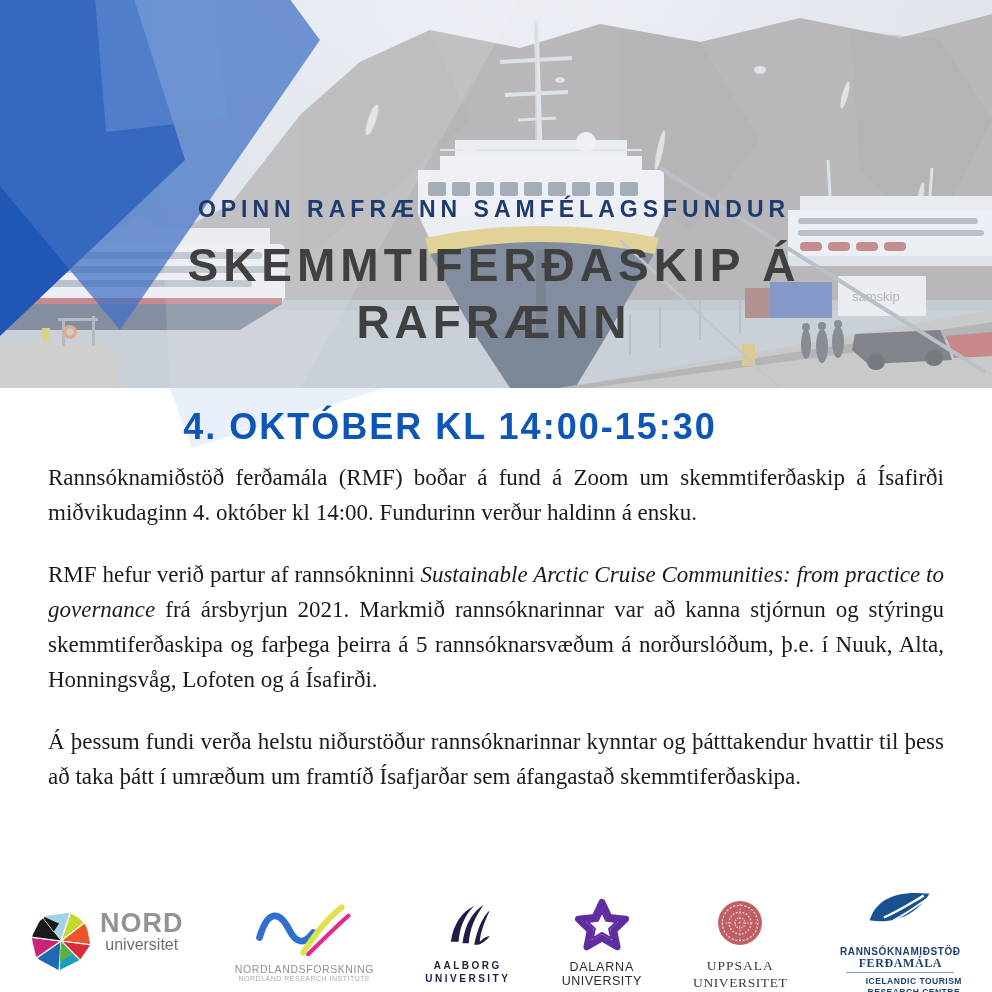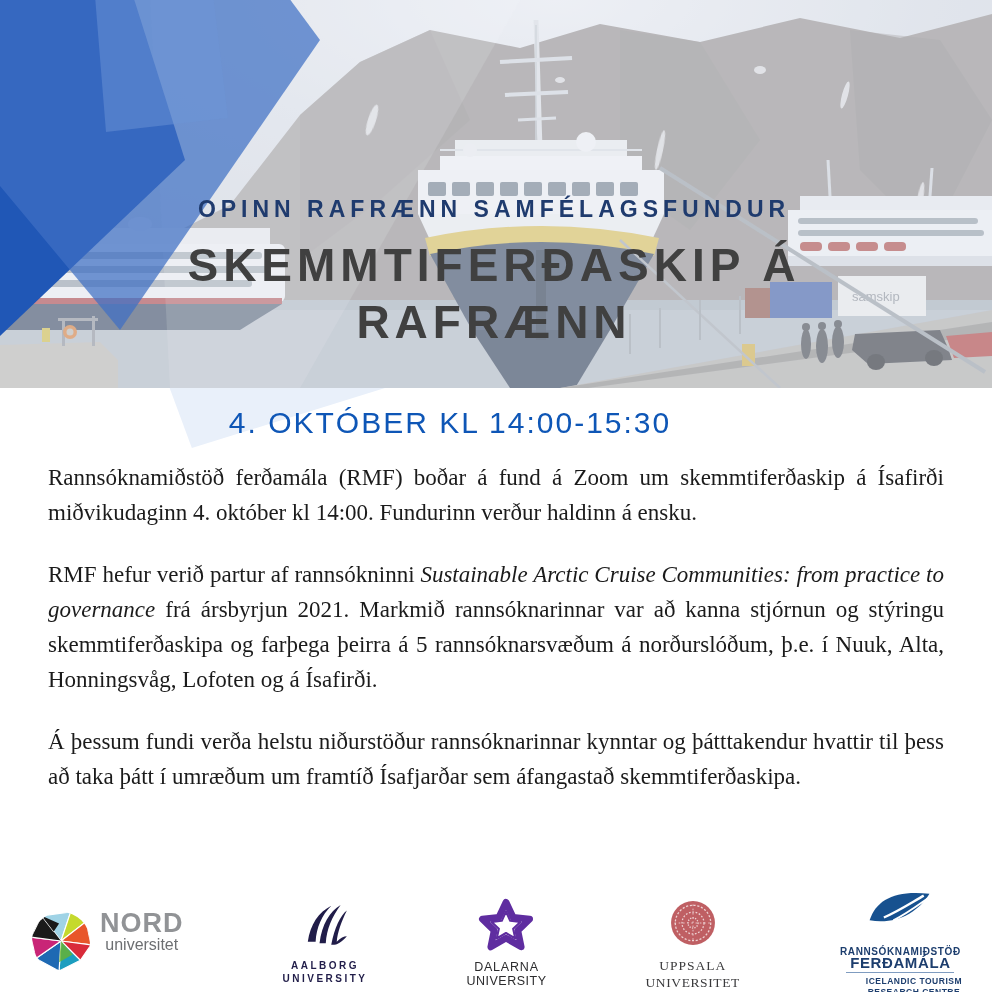--- a/index.html
+++ b/index.html
@@ -9,21 +9,21 @@
   .hero{position:absolute;top:0;left:0;width:992px;height:388px;overflow:hidden;}
   .hero svg{display:block;}
   .hero-text{position:absolute;top:0;left:0;width:988px;text-align:center;}
   .eyebrow{margin-top:196px;font-size:23px;font-weight:bold;letter-spacing:5px;color:#1f3b6e;}
   .title{margin-top:14px;font-size:46px;line-height:57px;font-weight:bold;letter-spacing:5px;color:#404040;}
   
   .shape-below{position:absolute;top:388px;left:163px;width:222px;height:60px;
                background:#e9f0fa;clip-path:polygon(3% 0,100% 0,13% 100%);}
   
   .date-row{position:absolute;top:406px;left:0;width:900px;text-align:center;
-            font-size:30px;font-weight:normal;letter-spacing:2px;color:#0e56b6;}
+            font-size:36px;font-weight:bold;letter-spacing:2px;color:#0e56b6;}
   
   .body-copy{position:absolute;top:460px;left:48px;width:896px;
              font-family:"Liberation Serif","DejaVu Serif",serif;
              font-size:23px;line-height:35px;color:#1b1b1b;text-align:justify;}
   .body-copy p{margin:0 0 27px 0;}
   .body-copy .it{font-style:italic;}
   
   .logos{position:absolute;top:898px;left:30px;width:932px;height:90px;
          display:flex;align-items:center;justify-content:space-between;}
   .logo{display:flex;align-items:flex-start;gap:8px;}
@@ -32,21 +32,21 @@
   .nord-sub{font-size:16px;color:#6d6f72;line-height:17px;}
   .nlf-l1{margin-top:3px;font-size:10.5px;color:#8e9091;letter-spacing:.6px;}
   .nlf-l2{font-size:7px;color:#a9abac;letter-spacing:.5px;}
   .aau-l1{margin-top:5px;font-size:10px;font-weight:bold;color:#211d49;letter-spacing:2.5px;}
   .aau-l2{font-size:10px;font-weight:bold;color:#211d49;letter-spacing:2.5px;line-height:15px;}
   .du-l1{margin-top:4px;font-size:12.5px;color:#2c2c2e;letter-spacing:.8px;}
   .du-l2{font-size:12.5px;color:#2c2c2e;letter-spacing:.5px;line-height:15px;}
   .uu-l1{margin-top:4px;font-family:"Liberation Serif",serif;font-size:13.5px;color:#3a3a3c;letter-spacing:1px;}
   .uu-l2{font-family:"Liberation Serif",serif;font-size:13.5px;color:#3a3a3c;letter-spacing:.6px;line-height:17px;}
   .rmf-l1{margin-top:15px;font-size:10px;font-weight:bold;color:#1d3e6e;letter-spacing:.6px;}
-  .rmf-l2{font-size:15px;font-weight:bold;color:#1d3e6e;letter-spacing:.6px;line-height:12px;}
+  .rmf-l2{font-size:12px;font-weight:bold;color:#1d3e6e;letter-spacing:.6px;line-height:12px;font-family:Liberation Serif, serif;}
   .rmf-rule{width:108px;height:1px;background:#7f9cc0;margin:3px 0;}
   .rmf-l3{font-size:8.5px;font-weight:bold;color:#1d3e6e;letter-spacing:.5px;line-height:11px;padding-left:27px;}
 </style>
 </head>
 <body>
 
 <div class="poster">
 
   <div class="hero">
     <svg width="992" height="388" viewBox="0 0 992 388">
@@ -232,20 +232,31 @@
             <polygon points="32,32 44,46 30,54" fill="#6ab42d" stroke="none" opacity="0.8"></polygon>
           </g>
         </svg>
       </span>
       <span class="logo-col">
         <span class="nord-name">NORD</span>
         <span class="nord-sub">universitet</span>
       </span>
     </div>
 
+    <div class="logo-col">
+      <span>
+        <svg width="118" height="52" viewBox="0 0 118 62">
+          <path d="M6,40 C16,6 30,8 42,32 C50,48 60,48 70,34" stroke="#2f6fd0" stroke-width="8" fill="none" stroke-linecap="round"></path>
+          <path d="M58,58 C72,36 88,16 104,4" stroke="#dde24e" stroke-width="7" fill="none" stroke-linecap="round"></path>
+          <path d="M64,60 C80,44 96,28 112,14" stroke="#e8268f" stroke-width="5" fill="none" stroke-linecap="round"></path>
+        </svg>
+      </span>
+      <span class="nlf-l1">NORDLANDSFORSKNING</span>
+      <span class="nlf-l2">NORDLAND RESEARCH INSTITUTE</span>
+    </div>
 
     <div class="logo-col">
       <span>
         <svg width="52" height="50" viewBox="0 0 64 64">
           <g fill="#211d49">
             <path d="M10,52 C13,30 24,14 40,6 C28,18 21,34 20,52 Z"></path>
             <path d="M25,54 C28,30 38,13 52,5 C41,20 34,36 33,54 Z"></path>
             <path d="M40,56 C44,34 52,18 60,12 C53,26 48,40 47,52 C52,47 56,45 60,45 C53,53 46,57 40,56 Z"></path>
           </g>
         </svg>

